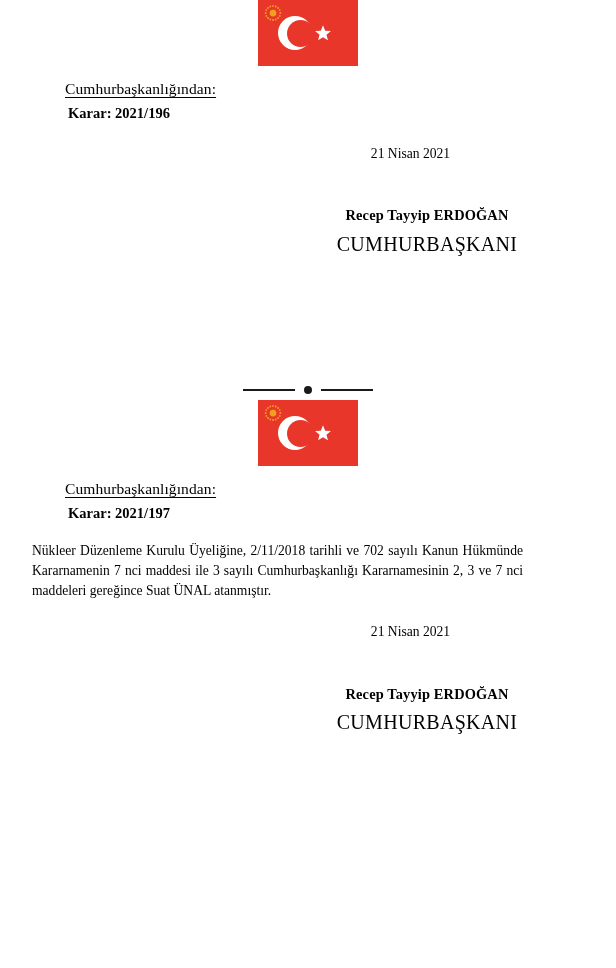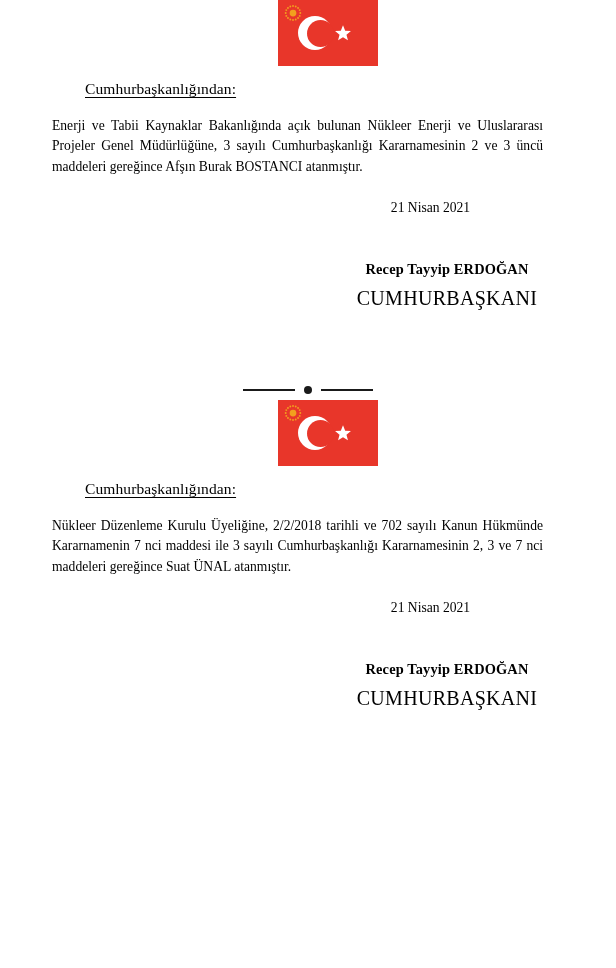--- a/index.html
+++ b/index.html
@@ -22,21 +22,20 @@
     position: absolute;
     inset: 0;
     padding: 0;
   }
 
   
   .decree {
     position: absolute;
     left: 0;
     width: 556px;
-    margin-left: 20px;
   }
   .decree-1 { top: 0px; }
   .decree-2 { top: 400px; }
 
   
   .flag-wrap {
     width: 616px;
     display: flex;
     justify-content: center;
   }
@@ -217,22 +216,22 @@
         <div class="star">
           <svg viewBox="0 0 24 24" width="18" height="18" aria-hidden="true">
             <polygon fill="#ffffff" points="12,1.6 14.9,8.9 22.6,9.3 16.6,14.2 18.6,21.8 12,17.5 5.4,21.8 7.4,14.2 1.4,9.3 9.1,8.9"></polygon>
           </svg>
         </div>
       </div>
     </div>
 
     <p class="from-line"><span>Cumhurbaşkanlığından:</span></p>
 
-
-    <p class="body-text">Enerji ve Tabii Kaynaklar Bakanlığında açık bulunan Nükleer Enerji ve Uluslararası Projeler Genel Müdürlüğüne, 3 sayılı Cumhurbaşkanlığı Kararnamesinin 2 ve 3 üncü maddeleri gereğince Afşın Burak BOSTANCI atanmıştır.</p>
+    <p class="karar-line">Karar: 2021/196</p>
+
 
     <p class="date-line">21 Nisan 2021</p>
 
     <div class="signature">
       <div class="signature-inner">
         <p class="sig-name">Recep Tayyip ERDOĞAN</p>
         <p class="sig-title">CUMHURBAŞKANI</p>
       </div>
     </div>
   </section>
@@ -277,22 +276,23 @@
         <div class="star">
           <svg viewBox="0 0 24 24" width="18" height="18" aria-hidden="true">
             <polygon fill="#ffffff" points="12,1.6 14.9,8.9 22.6,9.3 16.6,14.2 18.6,21.8 12,17.5 5.4,21.8 7.4,14.2 1.4,9.3 9.1,8.9"></polygon>
           </svg>
         </div>
       </div>
     </div>
 
     <p class="from-line"><span>Cumhurbaşkanlığından:</span></p>
 
-
-    <p class="body-text">Nükleer Düzenleme Kurulu Üyeliğine, 2/2/2018 tarihli ve 702 sayılı Kanun Hükmünde Kararnamenin 7 nci maddesi ile 3 sayılı Cumhurbaşkanlığı Kararnamesinin 2, 3 ve 7 nci maddeleri gereğince Suat ÜNAL atanmıştır.</p>
+    <p class="karar-line">Karar: 2021/197</p>
+
+    <p class="body-text">Nükleer Düzenleme Kurulu Üyeliğine, 2/11/2018 tarihli ve 702 sayılı Kanun Hükmünde Kararnamenin 7 nci maddesi ile 3 sayılı Cumhurbaşkanlığı Kararnamesinin 2, 3 ve 7 nci maddeleri gereğince Suat ÜNAL atanmıştır.</p>
 
     <p class="date-line">21 Nisan 2021</p>
 
     <div class="signature">
       <div class="signature-inner">
         <p class="sig-name">Recep Tayyip ERDOĞAN</p>
         <p class="sig-title">CUMHURBAŞKANI</p>
       </div>
     </div>
   </section>

